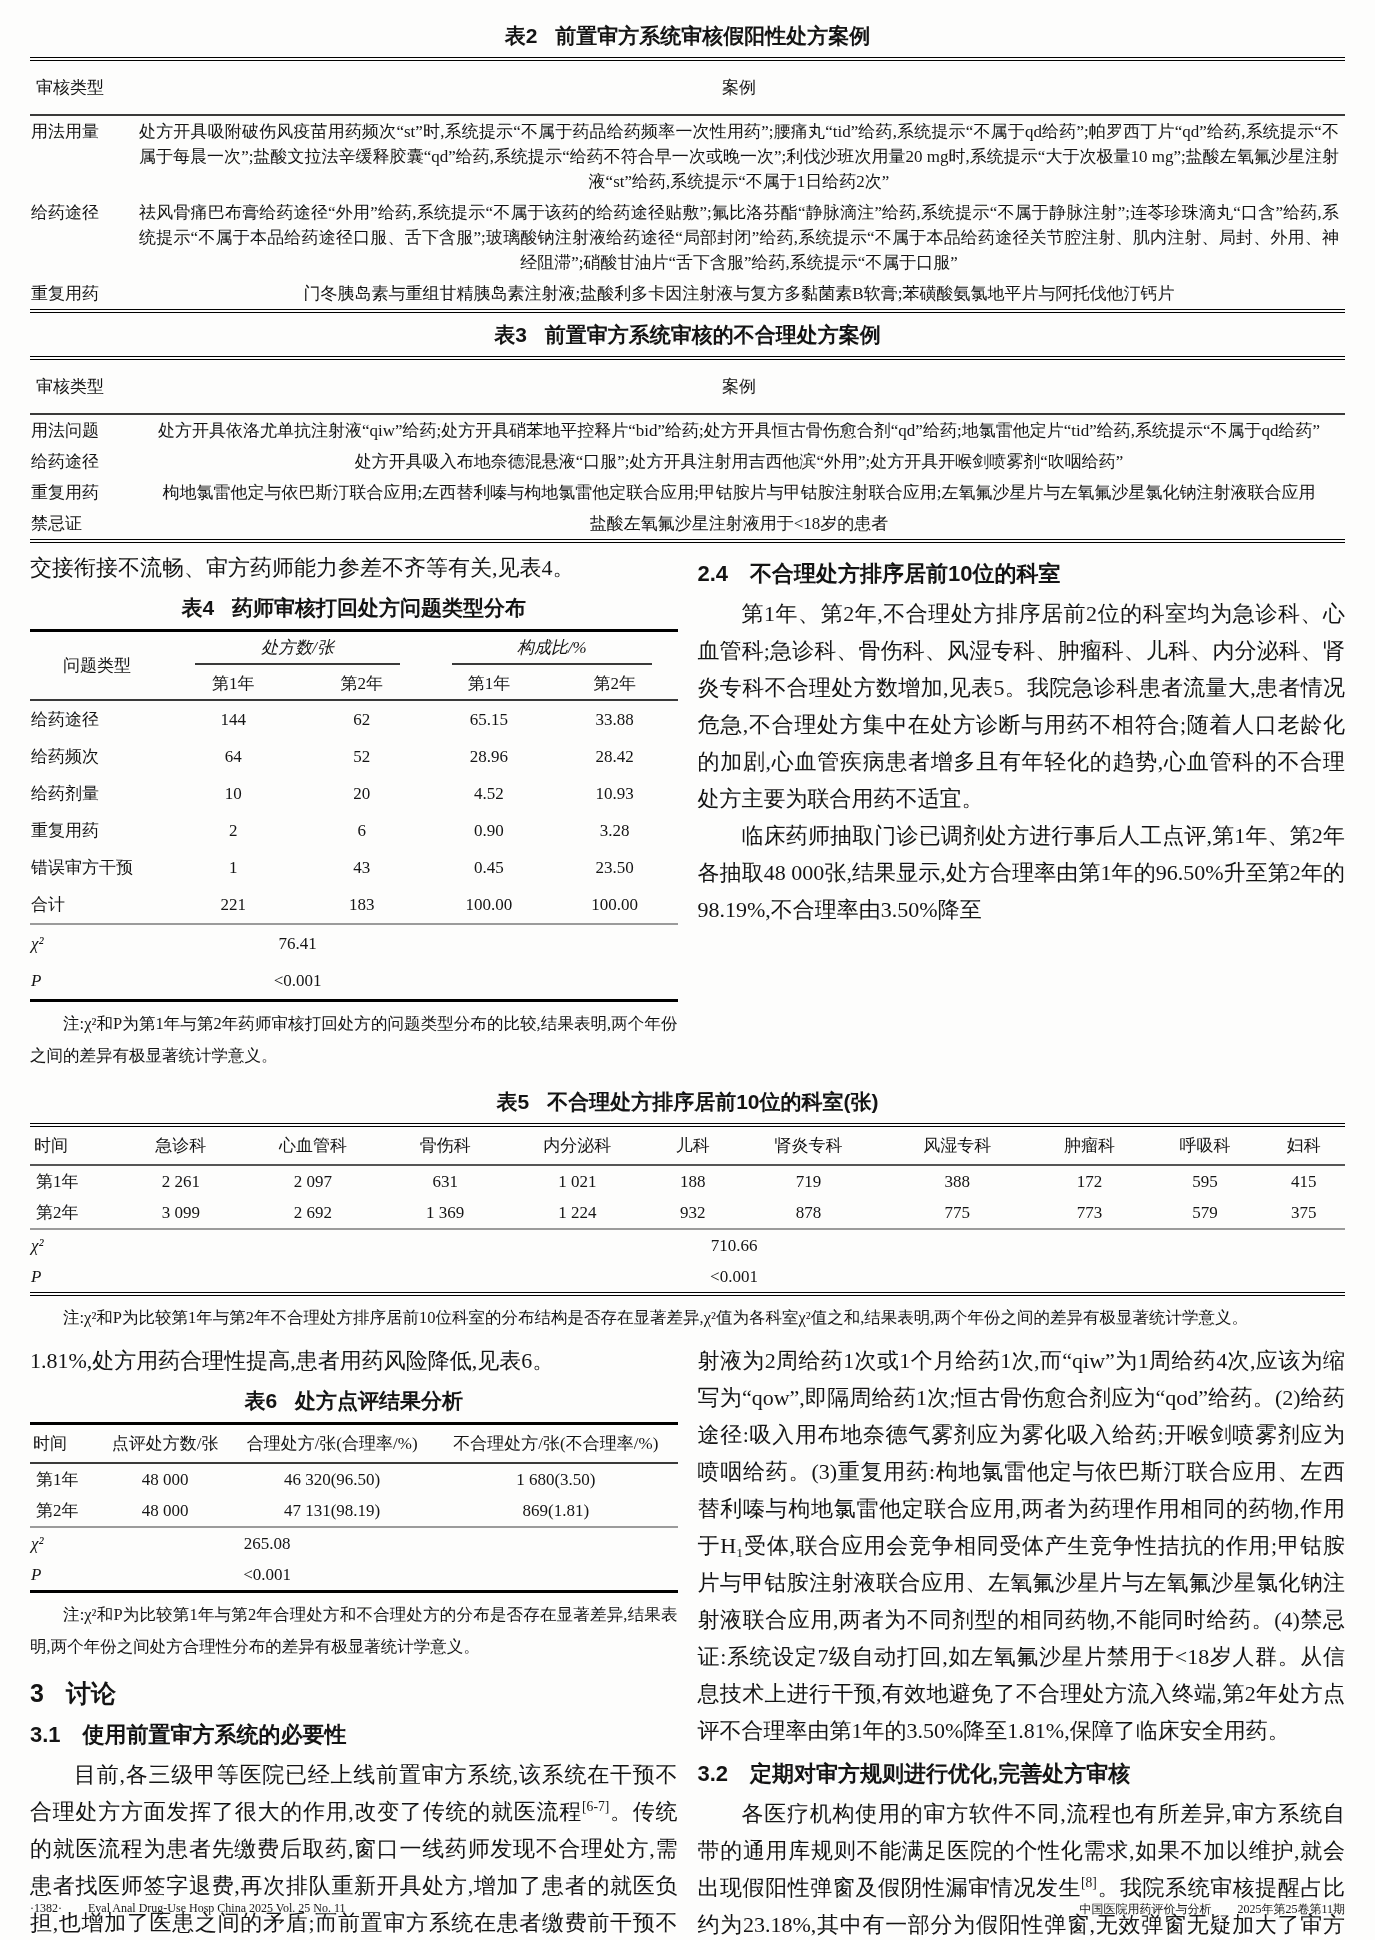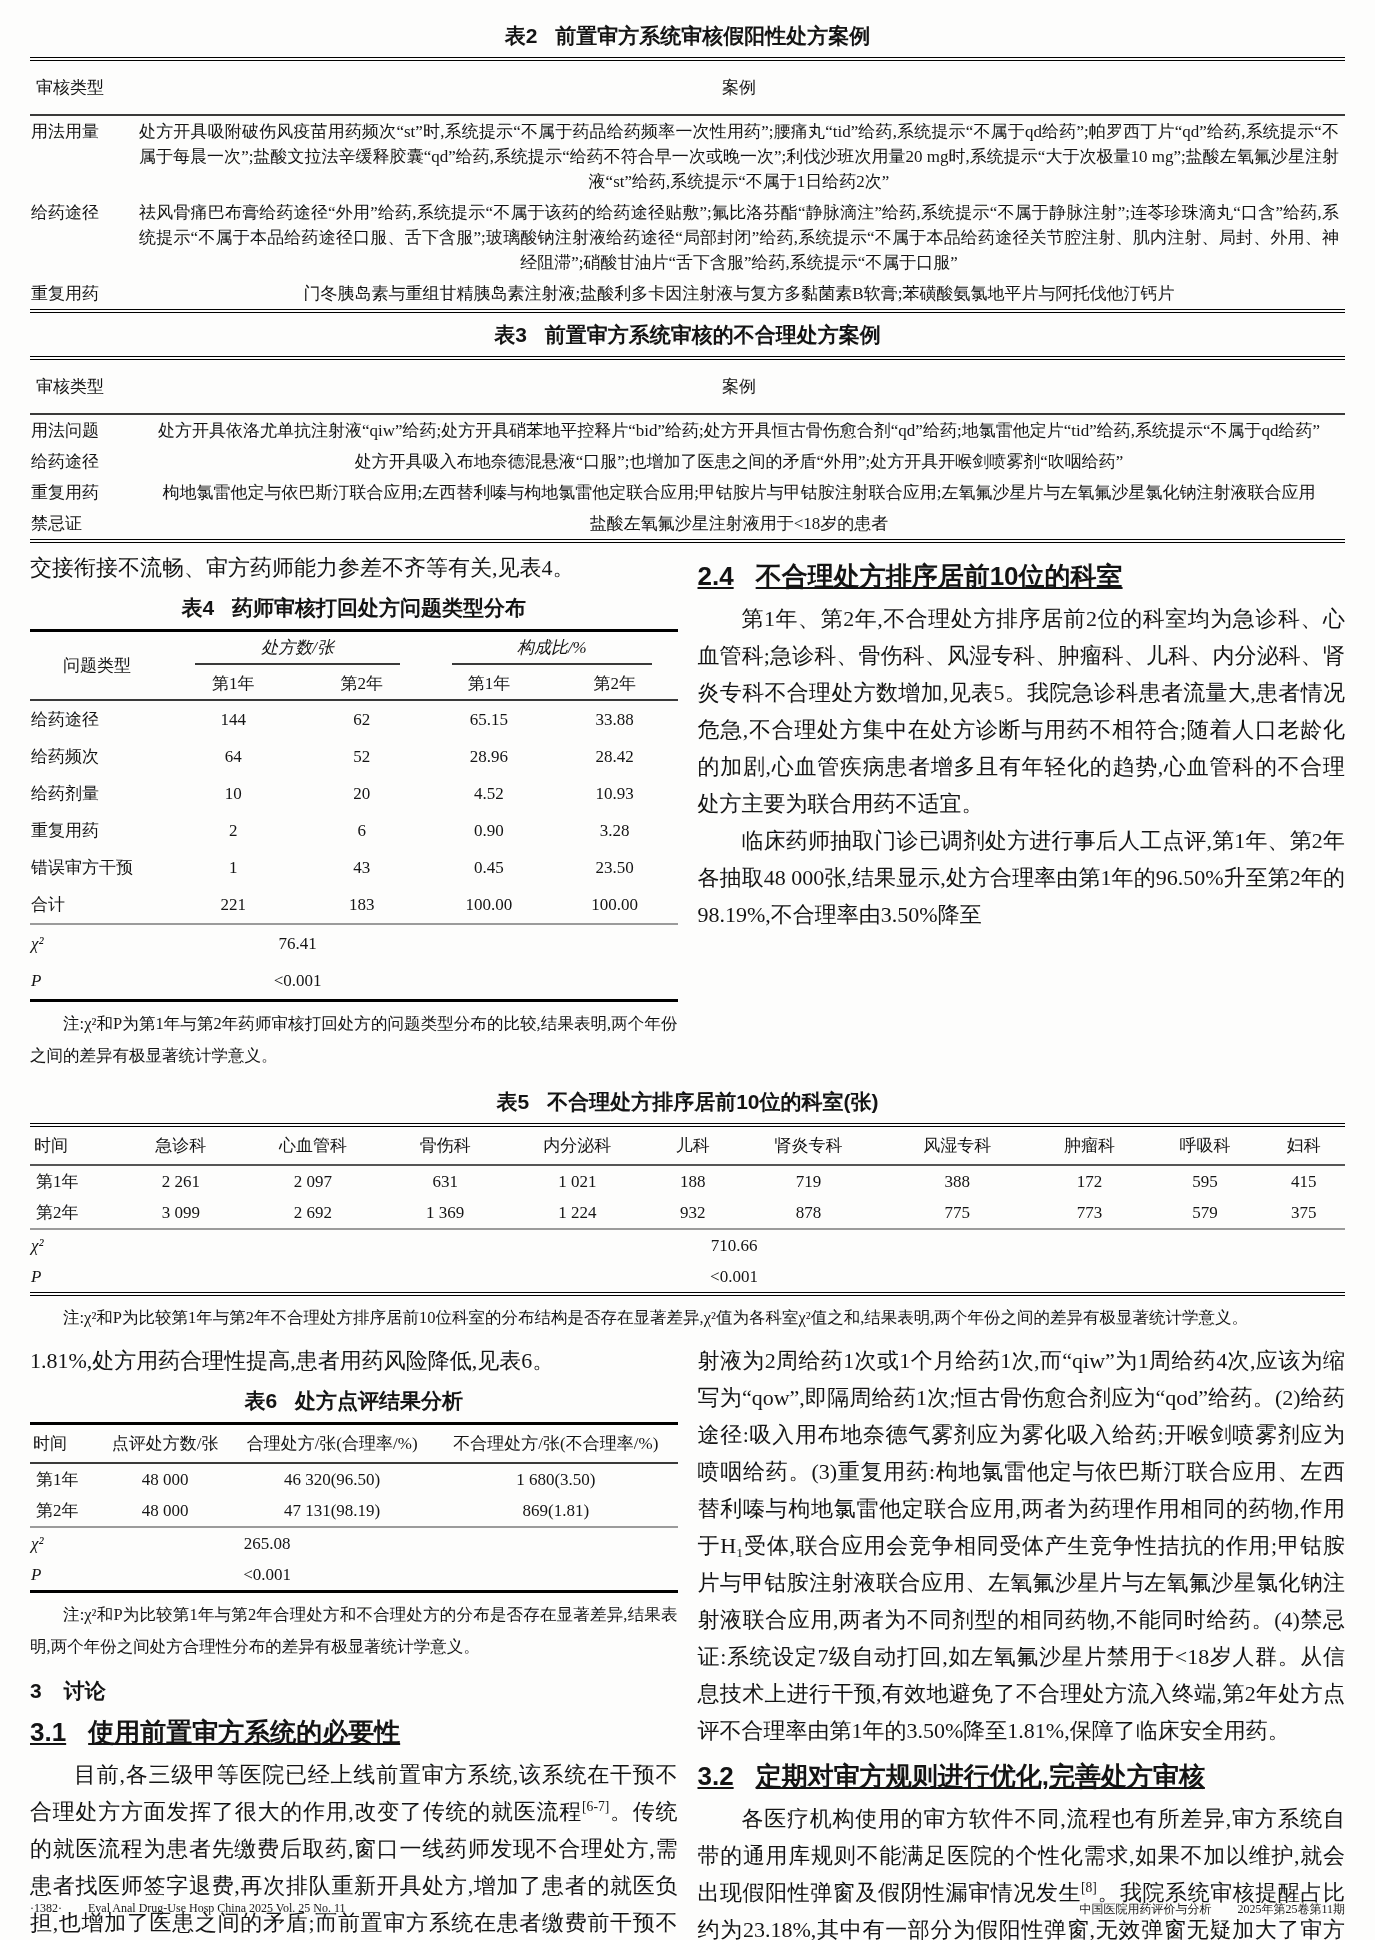--- a/index.html
+++ b/index.html
@@ -39,22 +39,22 @@
   
   .sep-top td{border-top:2px solid #9b9b9b;}
   .stat-label{text-align:left !important;font-style:italic;padding-left:1px !important;}
   .stat-val{text-align:center !important;}
   .tbl-note{font-size:16.5px;line-height:32px;text-align:justify;text-indent:2em;margin:6px 0 8px;}
   
   .twocol{display:flex;gap:20px;align-items:flex-start;margin-top:6px;}
   .col{flex:1;min-width:0;}
   .para{font-size:22px;line-height:37px;text-align:justify;margin:0;text-indent:2em;}
   .noind{text-indent:0;}
-  .h2{font-size:26px;margin:10px 0 6px;text-decoration:underline;}
-  .h1{font-size:21px;margin:14px 0 6px;}
+  .h2{font-size:22px;margin:10px 0 6px;}
+  .h1{font-size:25px;margin:14px 0 6px;}
   .hnum{margin-right:22px;}
   sup{font-size:0.62em;line-height:0;}
   .footer{position:absolute;left:30px;right:30px;bottom:22px;display:flex;justify-content:space-between;font-size:12px;}
   .fgap{margin-right:26px;}
 </style>
 </head>
 <body>
 
 <div class="page">
 
@@ -93,21 +93,21 @@
           <th>案例</th>
         </tr>
       </thead>
       <tbody>
         <tr>
             <td class="rowlab">用法问题</td>
             <td class="case">处方开具依洛尤单抗注射液“qiw”给药;处方开具硝苯地平控释片“bid”给药;处方开具恒古骨伤愈合剂“qd”给药;地氯雷他定片“tid”给药,系统提示“不属于qd给药”</td>
           </tr>
         <tr>
             <td class="rowlab">给药途径</td>
-            <td class="case">处方开具吸入布地奈德混悬液“口服”;也增加了医患之间的矛盾“外用”;处方开具开喉剑喷雾剂“吹咽给药”</td>
+            <td class="case">处方开具吸入布地奈德混悬液“口服”;处方开具注射用吉西他滨“外用”;处方开具开喉剑喷雾剂“吹咽给药”</td>
           </tr>
         <tr>
             <td class="rowlab">重复用药</td>
             <td class="case">枸地氯雷他定与依巴斯汀联合应用;左西替利嗪与枸地氯雷他定联合应用;甲钴胺片与甲钴胺注射联合应用;左氧氟沙星片与左氧氟沙星氯化钠注射液联合应用</td>
           </tr>
         <tr>
             <td class="rowlab">禁忌证</td>
             <td class="case">盐酸左氧氟沙星注射液用于&lt;18岁的患者</td>
           </tr>
       </tbody>

